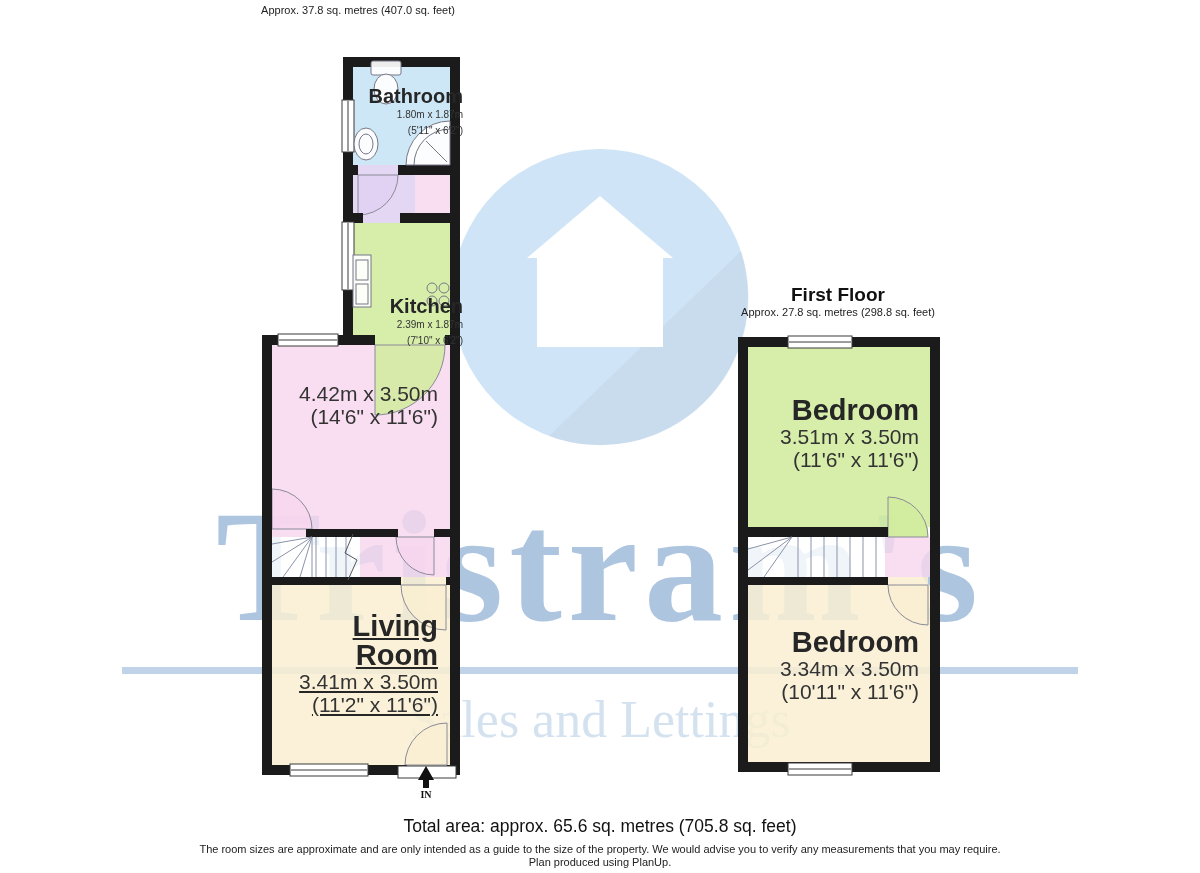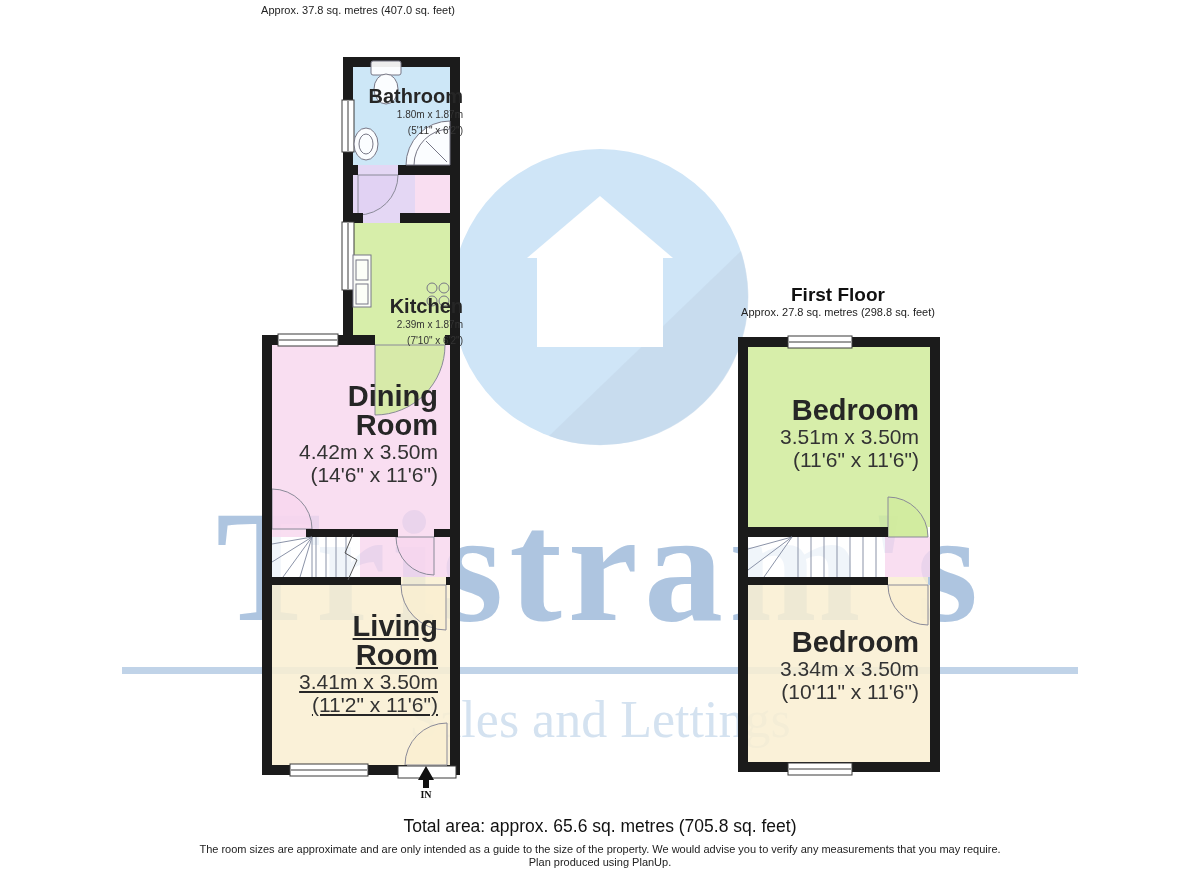--- a/index.html
+++ b/index.html
@@ -226,21 +226,20 @@
     <div class="dm">(5'11" x 6'2")</div>
   </div>
 
   <div class="abs room-label lbl-small" style="left:339px; top:252px; width:124px;margin-top:44px;">
     <div class="nm">Kitchen</div>
     <div class="dm">2.39m x 1.87m</div>
     <div class="dm">(7'10" x 6'2")</div>
   </div>
 
   <div class="abs room-label lbl-big" style="left:276px; top:382px; width:162px;">
-    <div class="nm">Dining Room</div>
     <div class="dm">4.42m x 3.50m</div>
     <div class="dm">(14'6" x 11'6")</div>
   </div>
 
   <div class="abs room-label lbl-big" style="left:276px; top:612px; width:162px;text-decoration:underline;">
     <div class="nm">Living Room</div>
     <div class="dm">3.41m x 3.50m</div>
     <div class="dm">(11'2" x 11'6")</div>
   </div>
 

